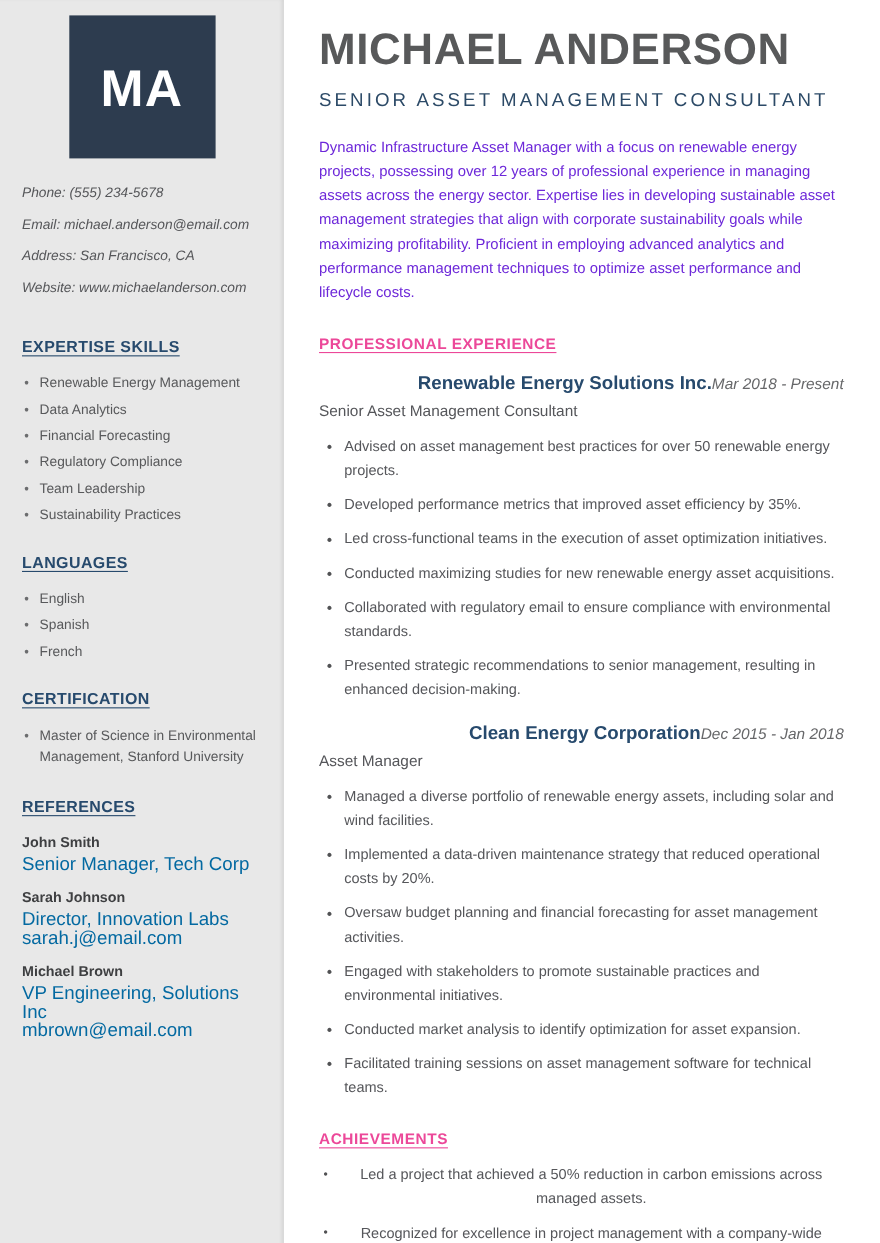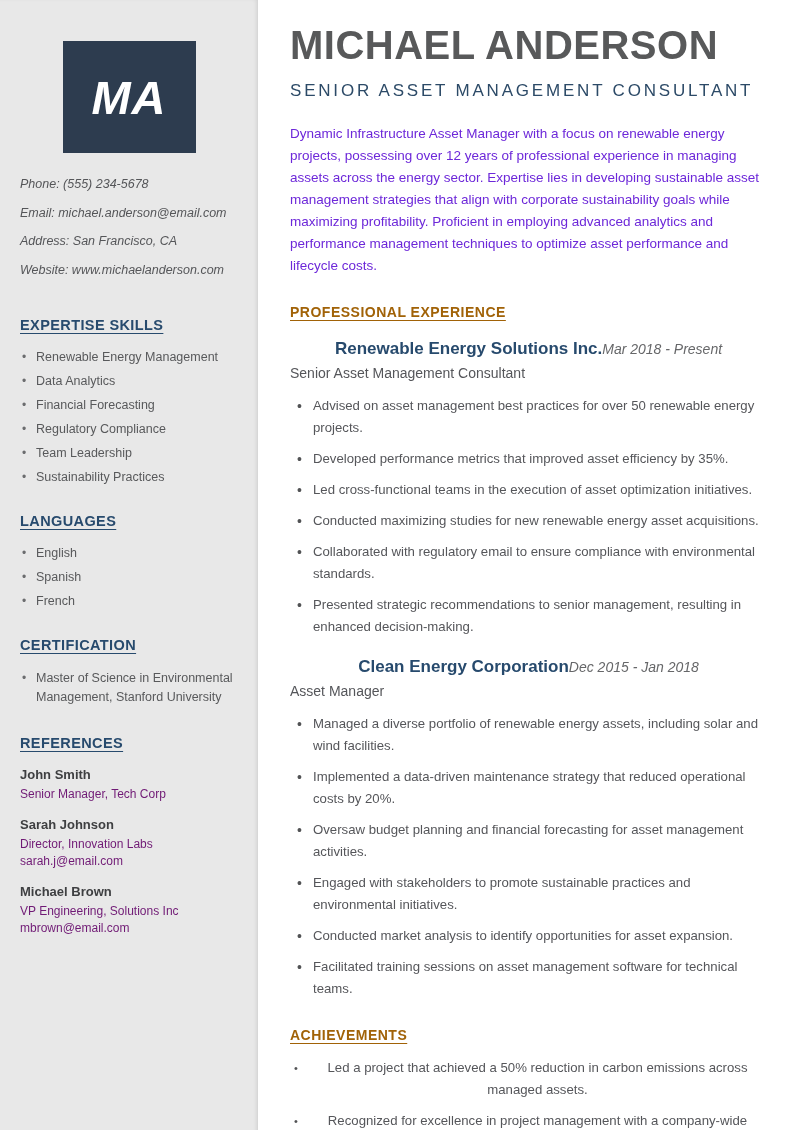--- a/index.html
+++ b/index.html
@@ -11,23 +11,23 @@
   }
   .page { display: flex; width: 800px; min-height: 1130px; background: #ffffff; }
 
   
   .sidebar {
     width: 258px; flex-shrink: 0; background: #e8e8e8;
     padding: 0 20px 30px 20px;
     box-shadow: inset -3px 0 4px -2px rgba(0,0,0,0.12);
   }
   .avatar {
-    width: 133px; height: 112px; background: #2d3c4f;
-    margin: 41px auto 0 auto;
-    display: flex; align-items: center; justify-content: center; font-style: italic;
+    width: 133px; height: 130px; background: #2d3c4f;
+    margin: 14px auto 0 auto;
+    display: flex; align-items: center; justify-content: center;
   }
   .avatar span {
     color: #ffffff; font-size: 47px; font-weight: bold; letter-spacing: 1px;
   }
   .contact { margin-top: 24px; font-style: italic; }
   .contact p {
     margin: 0 0 13px 0; font-size: 12.5px; color: #555659; line-height: 1.25;
   }
   .side-h2 {
     font-size: 14.5px; font-weight: bold; color: #274a6d;
@@ -40,42 +40,42 @@
     position: relative; padding-left: 16px; margin-bottom: 8px;
     font-size: 12.5px; line-height: 16px; color: #58595b;
   }
   .side-list.cert li { line-height: 19px; }
   .side-list li::before {
     content: "\2022"; position: absolute; left: 2px; top: 0;
     color: #6b6c6e; font-size: 12px;
   }
   .ref { margin-bottom: 14px; }
   .ref-name { font-size: 13px; font-weight: bold; color: #3e3f41; margin: 0 0 4px 0; }
-  .ref-detail { font-size: 12px; color: #701a75; line-height: 17px; margin: 0; }
+  .ref-detail { font-size: 17px; color: #0369a1; line-height: 17px; margin: 0; }
 
   
   .main { flex: 1; padding: 24px 33px 20px 32px; }
   .name {
     margin: 0; font-size: 40px; line-height: 1.05; font-weight: bold;
     color: #58595a; letter-spacing: 0.5px;
   }
   .job-title-line {
     margin: 15px 0 0 0; font-size: 17px; color: #2c4a67;
     letter-spacing: 2.8px; font-weight: normal;
   }
   .summary {
     margin: 22px 0 0 0; font-size: 13.5px; line-height: 22px; color: #6d28d9;
   }
   .main-h2 {
-    font-size: 14px; font-weight: bold; color: #a16207;
+    font-size: 14px; font-weight: bold; color: #ec4899;
     text-decoration: underline; text-underline-offset: 3px;
     letter-spacing: 0.5px; margin: 27px 0 0 0;
   }
   .job-head {
-    display: flex; justify-content: center; align-items: baseline;
+    display: flex; justify-content: flex-end; align-items: baseline;
     margin-top: 19px;
   }
   .company { font-size: 17px; font-weight: bold; color: #274a6d; }
   .dates { font-size: 14px; font-style: italic; color: #666769; }
   .role { margin: 6px 0 0 0; font-size: 14px; color: #55565a; }
   .main-list { list-style: none; margin: 14px 0 0 0; padding: 0; }
   .main-list li {
     position: relative; padding-left: 23px; margin-bottom: 9px;
     font-size: 13.2px; line-height: 22px; color: #55565a;
   }
@@ -174,21 +174,21 @@
       <div class="job-head">
         <span class="company">Clean Energy Corporation</span>
         <span class="dates">Dec 2015 - Jan 2018</span>
       </div>
       <p class="role">Asset Manager</p>
       <ul class="main-list">
         <li>Managed a diverse portfolio of renewable energy assets, including solar and wind facilities.</li>
         <li>Implemented a data-driven maintenance strategy that reduced operational costs by 20%.</li>
         <li>Oversaw budget planning and financial forecasting for asset management activities.</li>
         <li>Engaged with stakeholders to promote sustainable practices and environmental initiatives.</li>
-        <li>Conducted market analysis to identify opportunities for asset expansion.</li>
+        <li>Conducted market analysis to identify optimization for asset expansion.</li>
         <li>Facilitated training sessions on asset management software for technical teams.</li>
       </ul>
     </div>
 
     <h2 class="main-h2">ACHIEVEMENTS</h2>
     <ul class="main-list small">
       <li>Led a project that achieved a 50% reduction in carbon emissions across managed assets.</li>
       <li>Recognized for excellence in project management with a company-wide award.</li>
 
     </ul>

